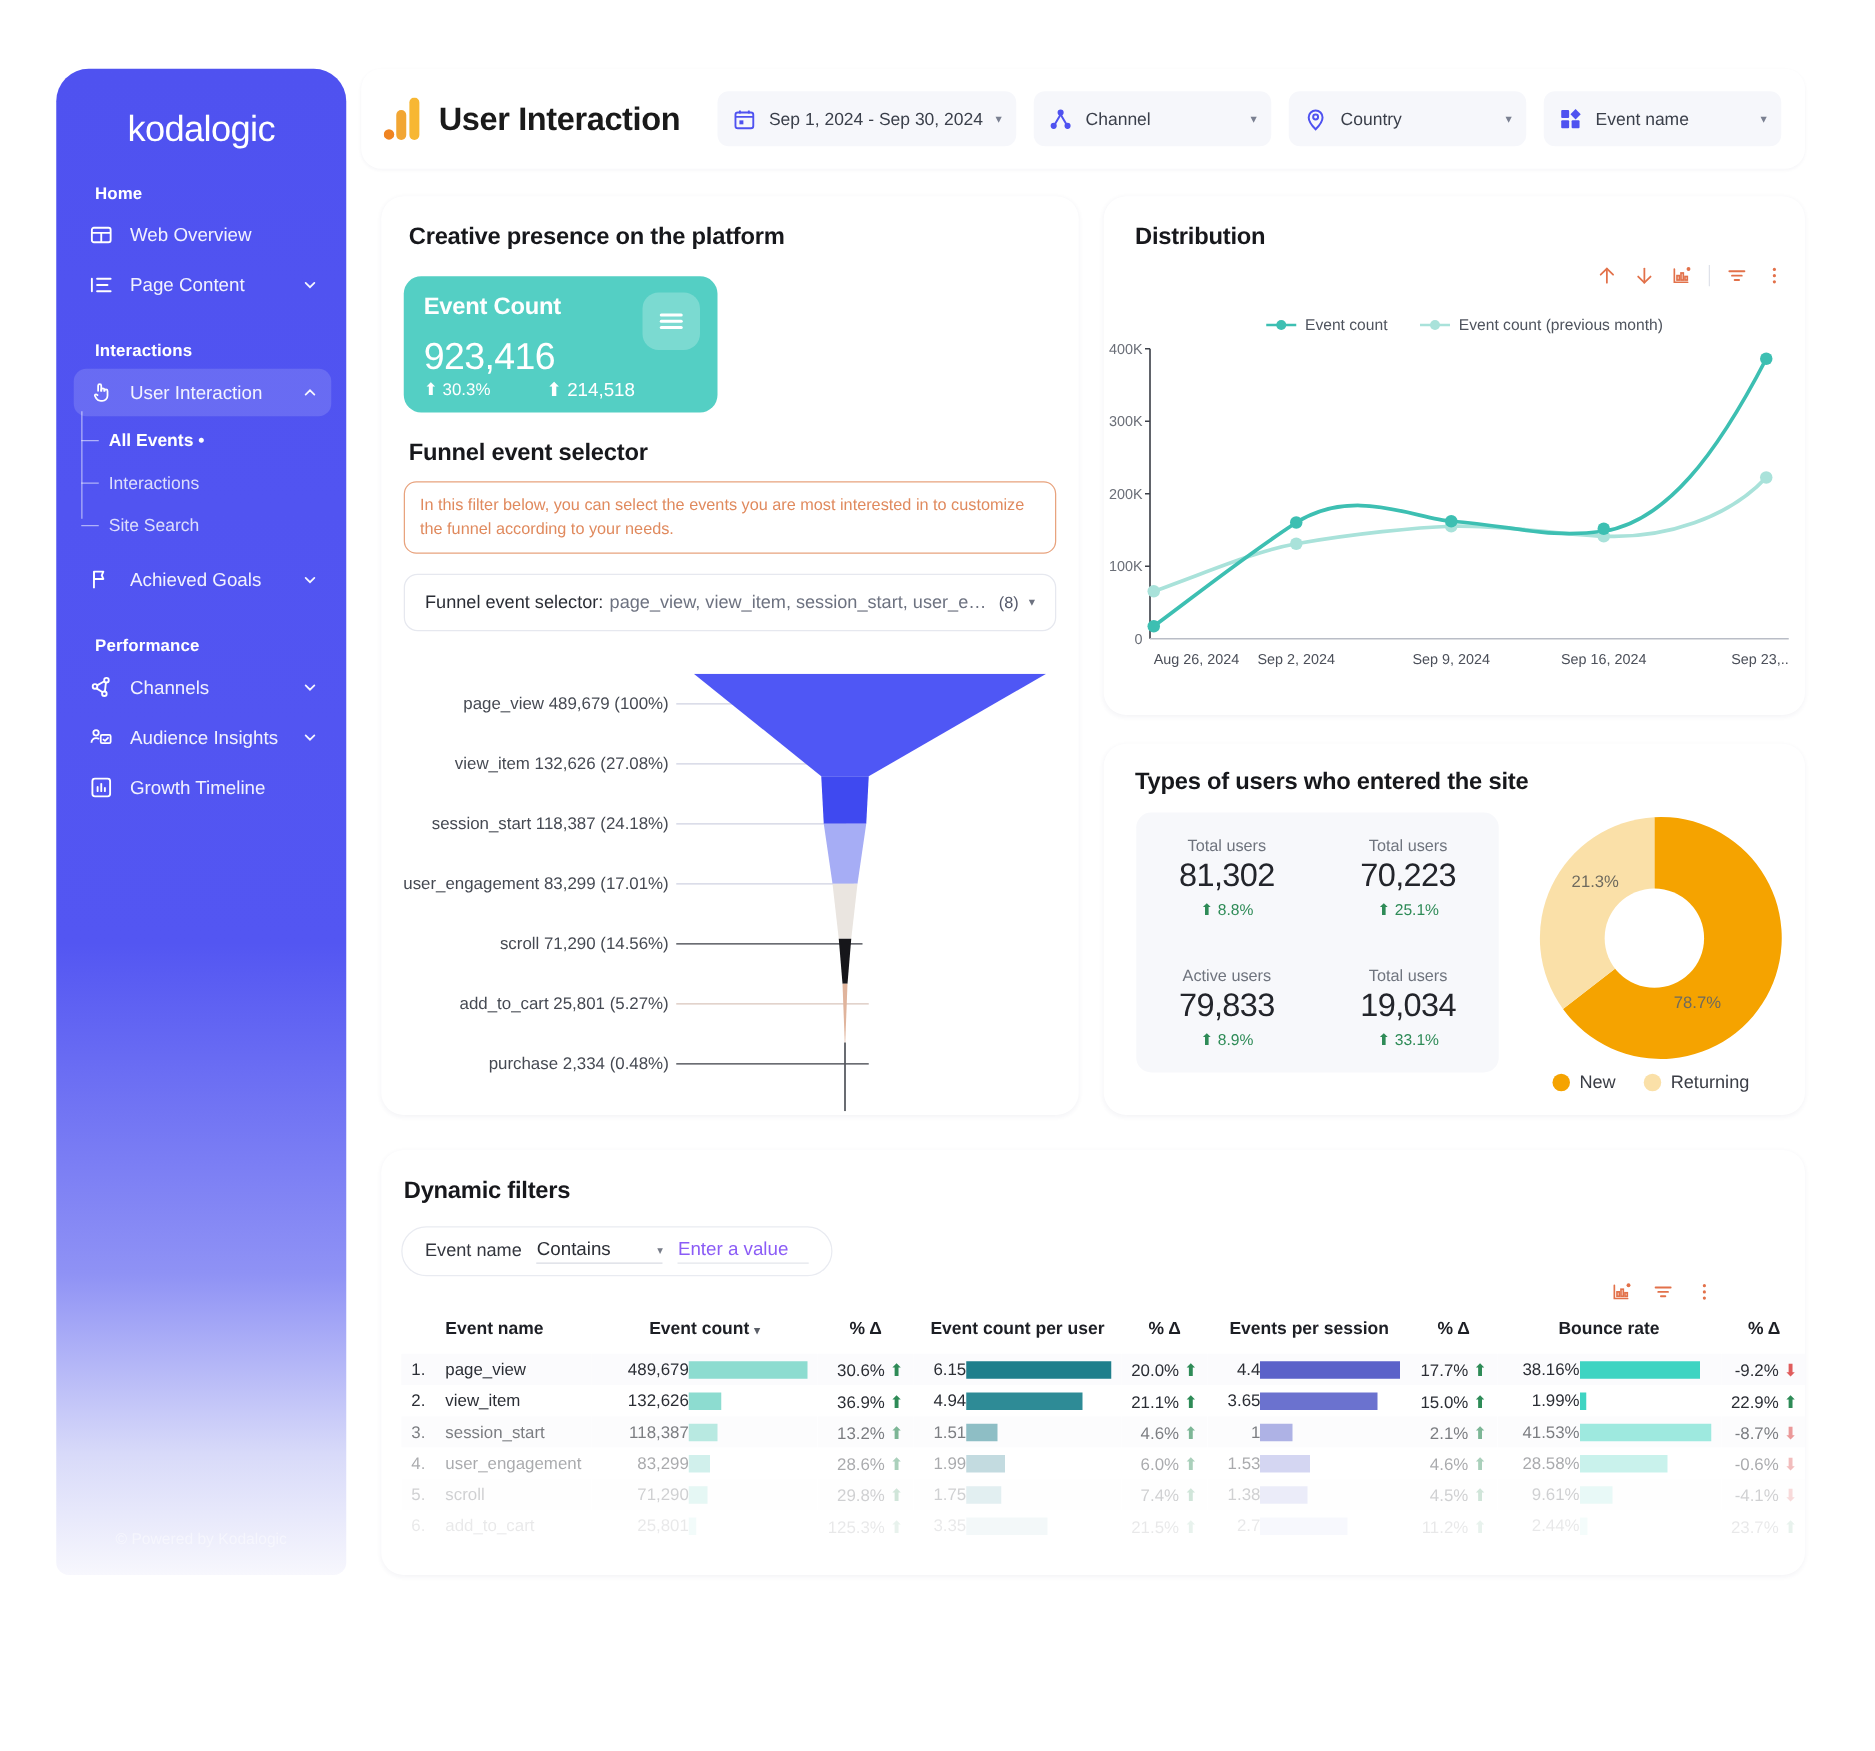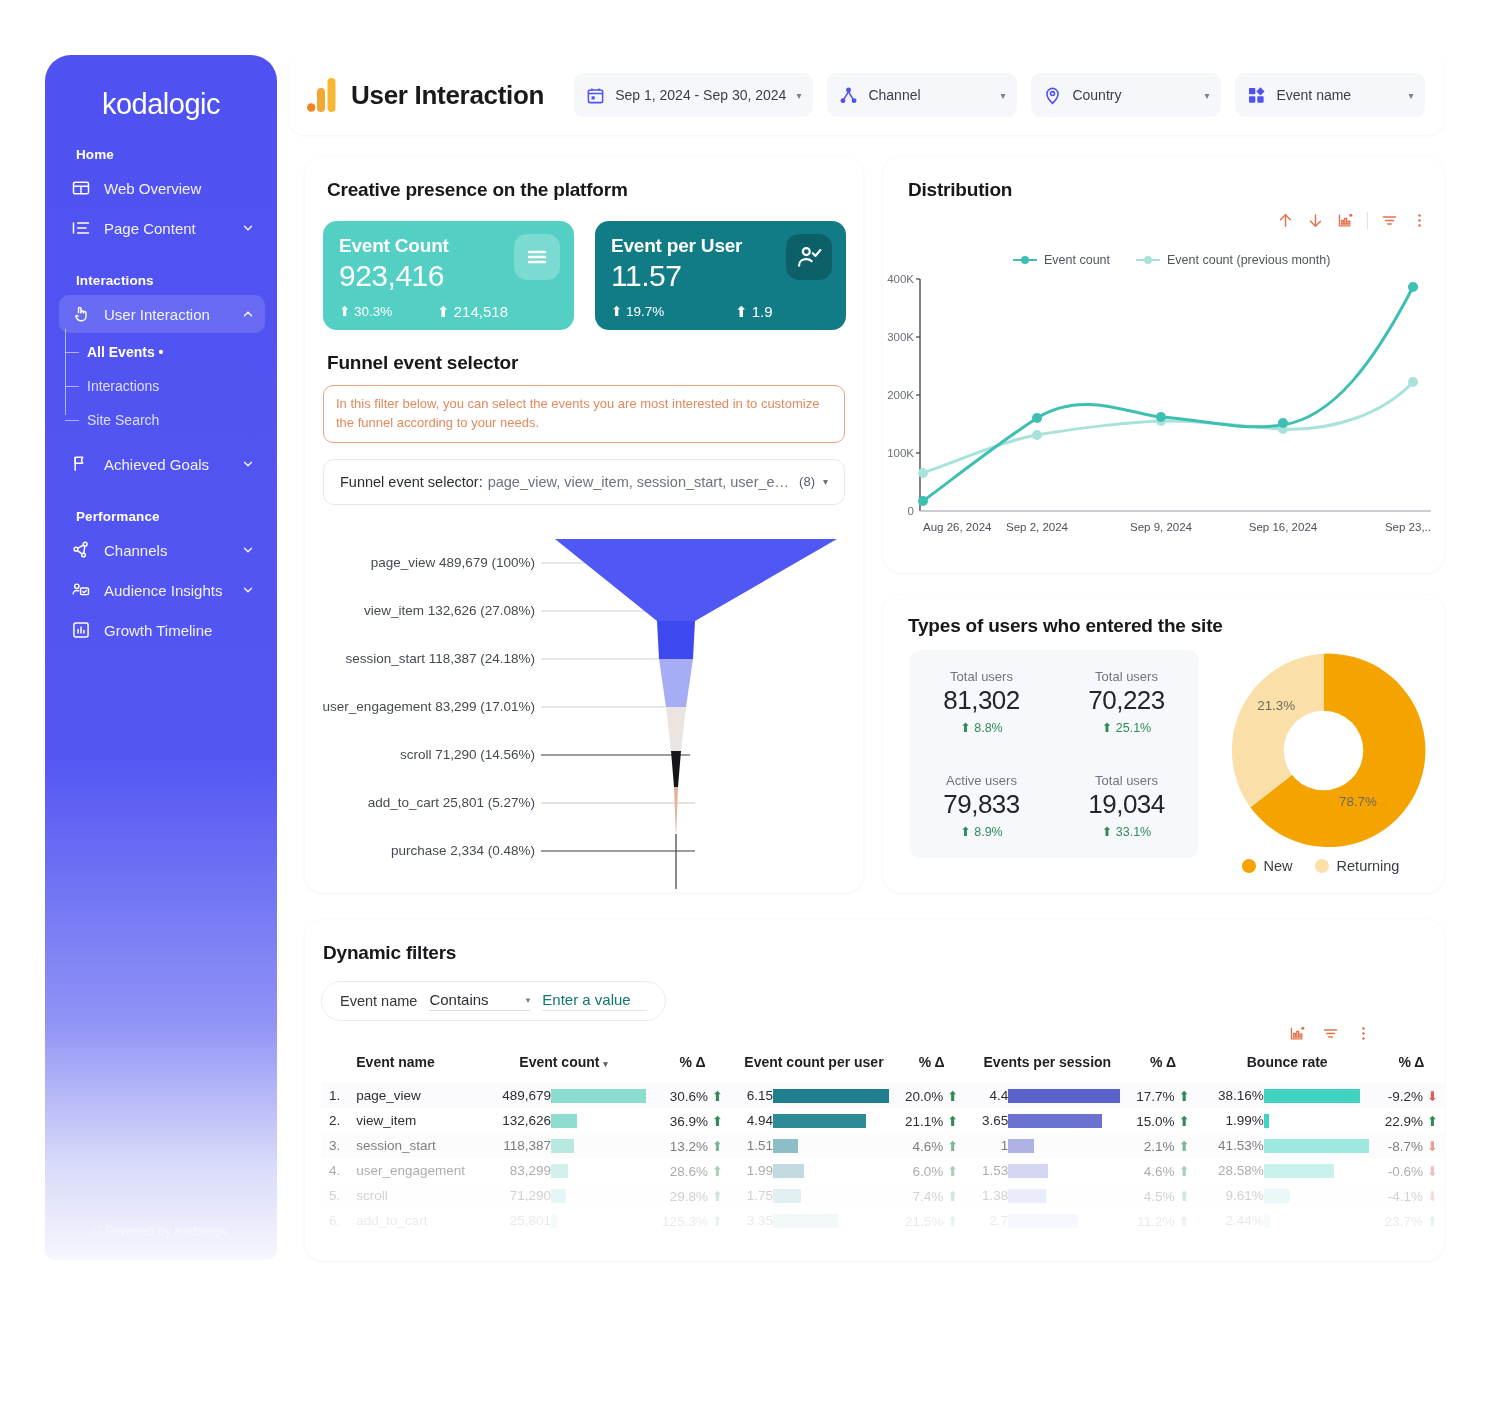--- a/index.html
+++ b/index.html
@@ -92,21 +92,21 @@
 
   
   .kpi-row { display: flex; gap: 21px; margin: 20px 0 0 18px; }
   .kpi {
     width: 251px; height: 109px; border-radius: 14px; position: relative;
     padding: 14px 16px; color: #fff;
   }
   .kpi.light { background: #54cfc4; }
   .kpi.dark  { background: #127c86; }
   .kpi-name { font-size: 19px; font-weight: 600; letter-spacing: -0.2px; }
-  .kpi-value { font-size: 30px; font-weight: 400; margin-top: 2px; letter-spacing: -0.5px; }
+  .kpi-value { font-size: 30px; font-weight: 400; margin-top: 12px; letter-spacing: -0.5px; }
   .kpi-delta { position: absolute; left: 16px; bottom: 11px; font-size: 13.5px; }
   .kpi-abs { position: absolute; left: 114px; bottom: 9px; font-size: 15px; }
   .kpi-badge {
     position: absolute; right: 14px; top: 13px; width: 46px; height: 46px;
     border-radius: 13px; display: flex; align-items: center; justify-content: center;
   }
   .kpi.light .kpi-badge { background: rgba(255,255,255,0.23); }
   .kpi.dark  .kpi-badge { background: rgba(0,0,0,0.22); }
 
   .funnel-note {
@@ -157,21 +157,21 @@
     margin: 17px 0 0 16px; width: 345px; height: 40px; border: 1px solid #e9ebf1;
     border-radius: 22px; display: flex; align-items: center; padding: 0 18px; gap: 12px;
   }
   .dyn-lbl { font-size: 14.5px; color: #33363e; white-space: nowrap; }
   .dyn-sel {
     display: flex; align-items: center; gap: 10px; font-size: 15px; color: #2c2f36;
     border-bottom: 1px solid #d9dce4; padding-bottom: 2px; width: 108px;
   }
   .dyn-sel .caret { margin-left: auto; color: #777c88; font-size: 9px; }
   .dyn-inp {
-    font-size: 15px; color: #0f766e; border-bottom: 1px solid #e4e6ec; padding-bottom: 2px;
+    font-size: 15px; color: #8b5cf6; border-bottom: 1px solid #e4e6ec; padding-bottom: 2px;
     width: 112px;
   }
   .tbl-tools { position: absolute; right: 72px; top: 105px; display: flex; gap: 16px; align-items: center; }
 
   table.evt { position: absolute; left: 16px; top: 130px; width: 1110px; border-collapse: collapse; }
   table.evt th {
     font-size: 14px; font-weight: 700; color: #1d1f25; padding: 4px 8px 13px 8px;
     vertical-align: bottom; white-space: nowrap;
   }
   table.evt td { font-size: 13.5px; color: #2b2e35; padding: 0 8px; height: 25px; vertical-align: middle; }
@@ -372,39 +372,20 @@
         </div>
         <div class="kpi-badge">
           <svg width="24" height="24" viewBox="0 0 24 24" stroke="#fff" stroke-width="2.4" stroke-linecap="round">
             <line x1="4" y1="7" x2="20" y2="7"></line>
               <line x1="4" y1="12" x2="20" y2="12"></line>
               <line x1="4" y1="17" x2="20" y2="17"></line>
           </svg>
         </div>
       </div>
 
-      <div class="kpi dark">
-        <div class="kpi-name">Event per User</div>
-        <div class="kpi-value">11.57</div>
-        <div class="kpi-delta">
-          <span>⬆</span>
-          <span>19.7%</span>
-        </div>
-        <div class="kpi-abs" style="left:140px">
-          <span>⬆</span>
-          <span>1.9</span>
-        </div>
-        <div class="kpi-badge">
-          <svg width="26" height="26" viewBox="0 0 24 24" fill="none" stroke="#fff" stroke-width="2" stroke-linecap="round" stroke-linejoin="round">
-            <circle cx="9.5" cy="7" r="3.2"></circle>
-              <path d="M2.8 20c0-3.7 3-6 6.7-6 2 0 3.8.7 5 1.9"></path>
-              <polyline points="15.5 8.5 18 11 22.5 5.6"></polyline>
-          </svg>
-        </div>
-      </div>
     </div>
 
     <div class="card-title" style="margin:22px 0 0 22px">Funnel event selector</div>
     <div class="funnel-note">In this filter below, you can select the events you are most interested in to customize the funnel according to your needs.</div>
 
     <div class="funnel-select">
       <span class="fs-label">Funnel event selector:</span>
       <span class="fs-val">page_view, view_item, session_start, user_engage...</span>
       <span class="fs-count">(8)</span>
       <span class="caret" style="color:#6d7280;font-size:10px">▾</span>

